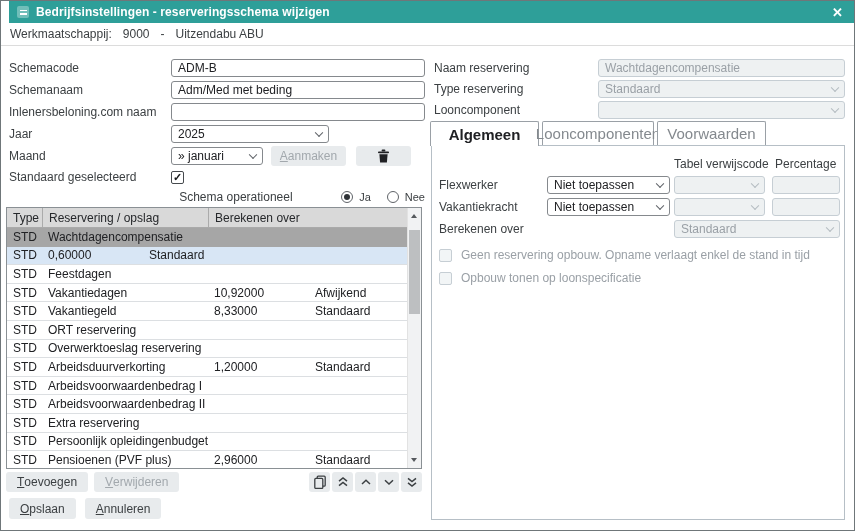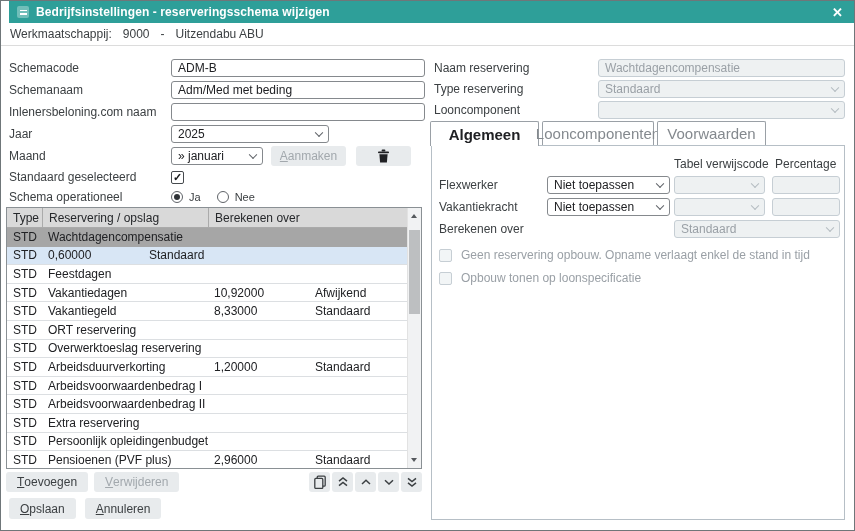--- a/index.html
+++ b/index.html
@@ -152,21 +152,21 @@
             <rect x="1" y="2.6" width="11" height="1.7" rx="0.8" fill="#202124"></rect>
             <path d="M2.4 5.2 h8.2 l-0.7 8.2 h-6.8 z" fill="#202124"></path>
           </svg>
         </span>
       </button>
     </div>
     <div class="frow" style="height:20px;">
       <span class="flabel">Standaard geselecteerd</span>
       <span class="checkbox">✓</span>
     </div>
-    <div class="frow" style="height:20px;">
+    <div class="frow" style="height:20px;justify-content:flex-end;">
       <span class="flabel">Schema operationeel</span>
       <span class="radgrp">
         <span class="radio on"></span>
         <span class="lbl2">Ja</span>
         <span class="radio"></span>
         <span>Nee</span>
       </span>
     </div>
   </div>
 

